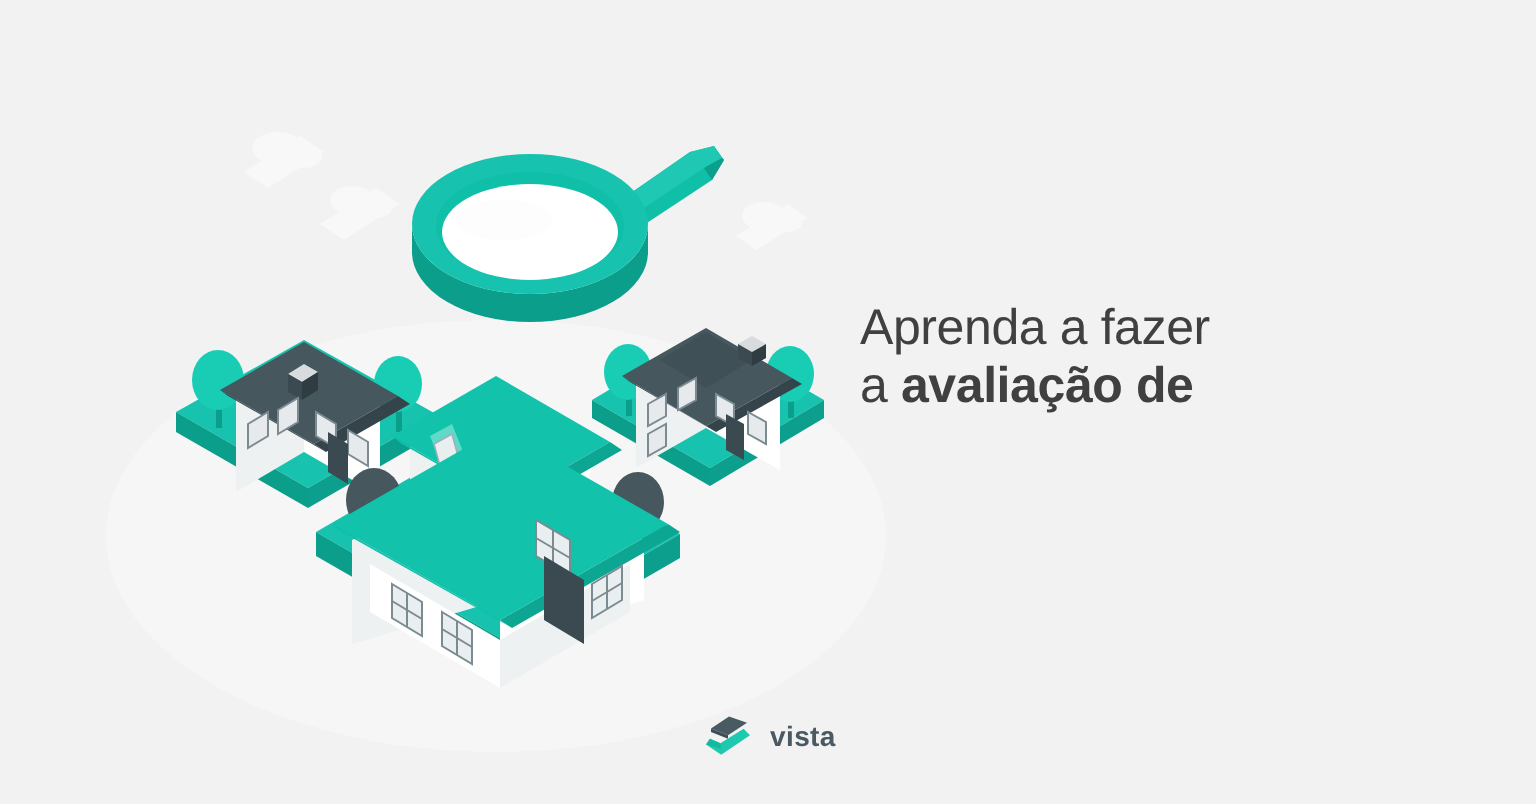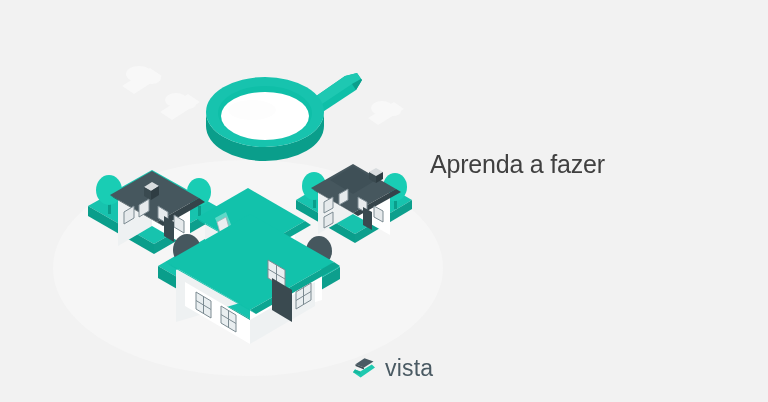--- a/index.html
+++ b/index.html
@@ -40,22 +40,22 @@
     left:352px;
     top:350px;
     width:110px;
     height:36px;
     display:flex;
     align-items:center;
     gap:7px;
   }
   #logo-mark { width:26px; height:26px; display:block; flex:0 0 auto; }
   #logo-word {
-    font-size:23px;
-    font-weight:400;
+    font-size:14px;
+    font-weight:700;
     color:#4a5a63;
     letter-spacing:0.2px;
     line-height:1;
     text-align:right;
   }
 </style>
 </head>
 <body>
 
 <div id="banner">
@@ -242,20 +242,21 @@
         <path d="M268 260 L285 270 L285 288 L268 278 Z" fill="#e9eef0" stroke="#7c8b92" stroke-width="1"></path>
         <path d="M276.5 265 L276.5 283 M268 269 L285 279" stroke="#7c8b92" stroke-width="1" fill="none"></path>
       </g>
 
       <path d="M272 278 L292 290 L292 322 L272 310 Z" fill="#3a4a50"></path>
     </g>
   </svg>
 
   <div id="headline">
     <span class="ln reg">Aprenda a fazer</span>
+    <span class="ln"><span class="reg">a </span><span class="bold">avaliação de</span></span>
   </div>
 
   <div id="logo">
     <svg id="logo-mark" viewBox="0 0 26 26">
 
       <path d="M3.5 9.2 L12.5 3.2 L21.5 6.4 L12.0 12.6 Z" fill="#4a5a63"></path>
       <path d="M3.5 9.2 L12.0 12.6 L12.0 14.4 L3.5 11.0 Z" fill="#3e4d55"></path>
 
       <path d="M3.0 14.4 L8.2 16.6 L19.8 9.4 L23.0 12.6 L8.6 22.4 L1.0 17.2 Z" fill="#1fc9b0"></path>
       <path d="M3.0 14.4 L8.2 16.6 L8.6 19.4 L1.0 17.2 Z" fill="#17b89f"></path>

